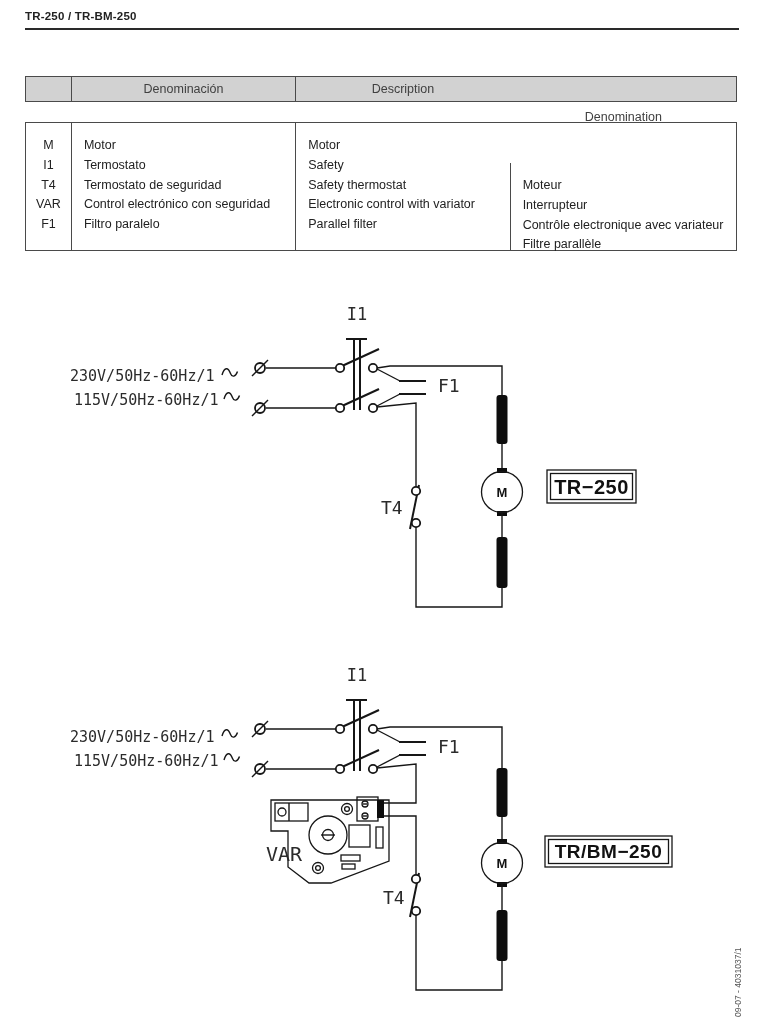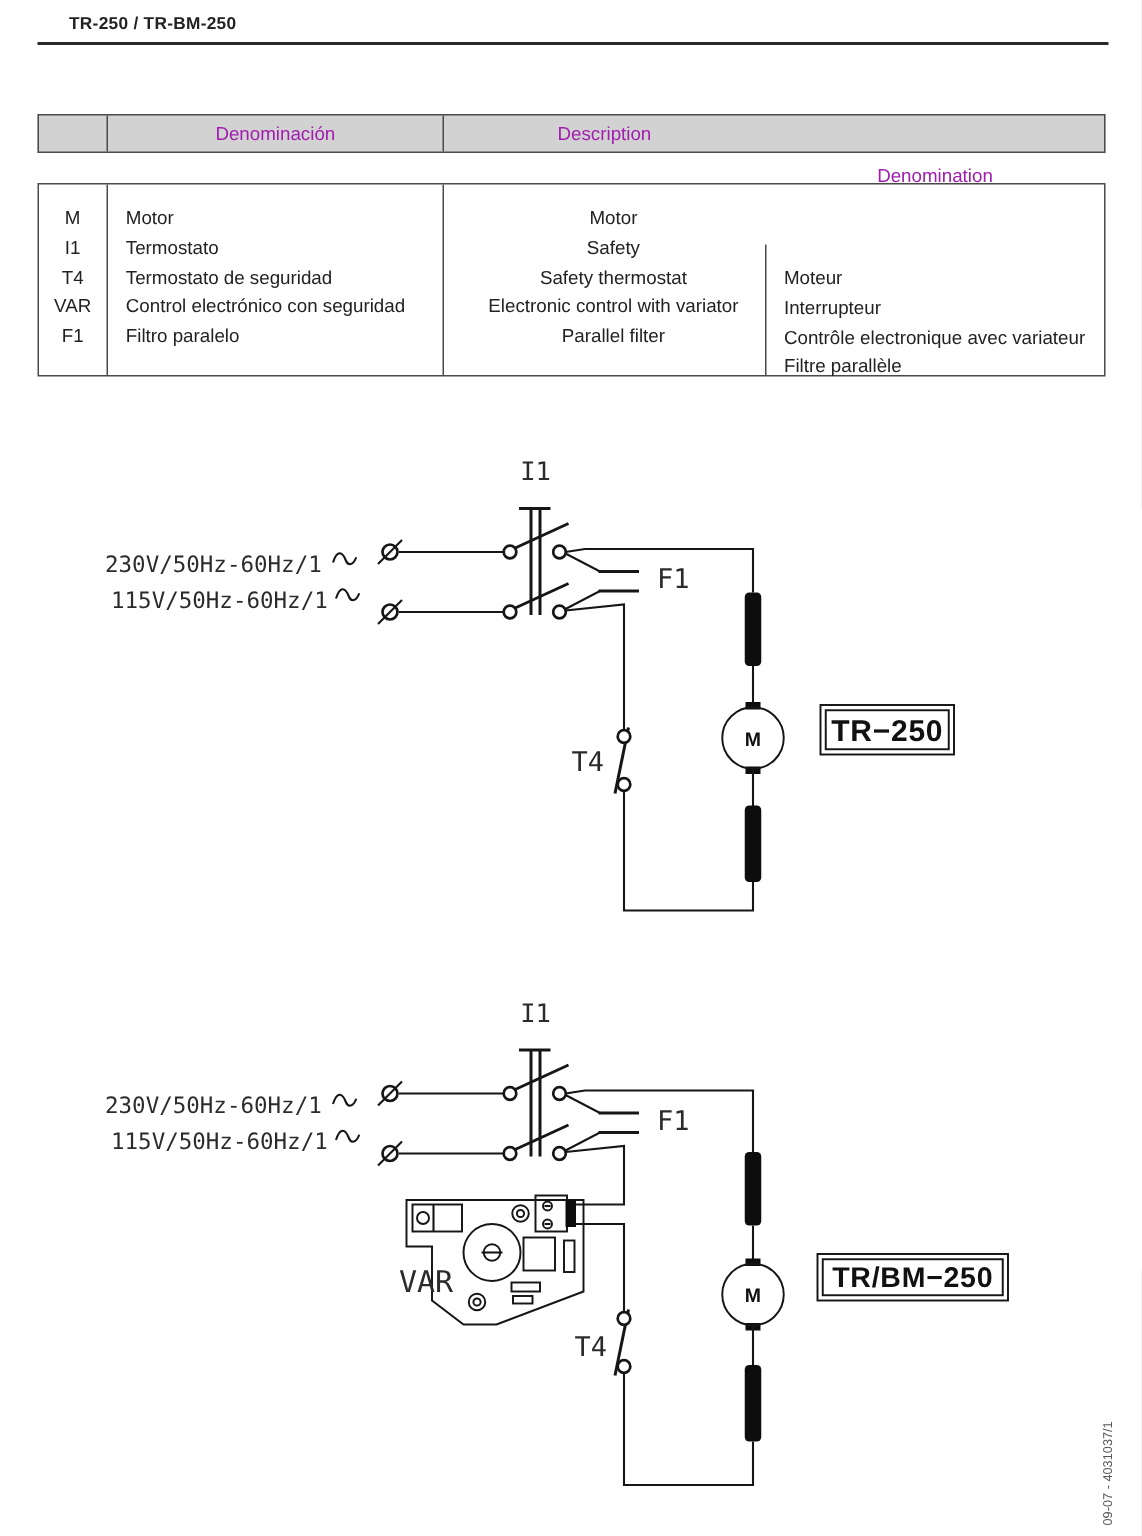--- a/index.html
+++ b/index.html
@@ -2,39 +2,39 @@
 <html><head>
 <meta charset="utf-8">
 <style>
   html,body{margin:0;padding:0;background:#e8e8e8;}
   .page{
     position:relative;width:761px;height:1024px;background:#ffffff;
     font-family:"Liberation Sans",sans-serif;overflow:hidden;margin:0 auto;
   }
   .doc-title{
     position:absolute;left:25px;top:10px;font-size:11.5px;font-weight:bold;
-    color:#222;letter-spacing:.2px;white-space:nowrap;margin-left:21px;
+    color:#222;letter-spacing:.2px;white-space:nowrap;
   }
   .title-rule{position:absolute;left:25px;top:28px;width:714px;height:2px;background:#2a2a2a;}
   
   .tbl-head{
     position:absolute;left:25px;top:76px;width:712px;height:26px;
     background:#d2d2d2;border:1px solid #4a4a4a;box-sizing:border-box;display:flex;
   }
   .tbl-head .hcell{
     display:flex;align-items:center;justify-content:center;
-    font-size:12.5px;color:#a21caf;box-sizing:border-box;
+    font-size:12.5px;color:#404040;box-sizing:border-box;
   }
   .tbl-body{
     position:absolute;left:25px;top:122px;width:712px;height:129px;
     border:1px solid #4a4a4a;box-sizing:border-box;display:flex;background:#fff;
   }
   .tbl-body .col{padding-top:13px;box-sizing:border-box;}
   .tbl-head .hcell + .hcell, .tbl-body .col + .col{border-left:1px solid #4a4a4a;}
-  .w0{width:45px;} .w1{width:225px;} .w2{width:215px;text-align:center;} .w3{width:227px;margin-top:40px;}
+  .w0{width:45px;} .w1{width:225px;} .w2{width:215px;} .w3{width:227px;margin-top:40px;}
   .cellline{
     display:block;height:19.8px;line-height:19.8px;font-size:12.5px;color:#222;
     padding-left:12px;white-space:nowrap;
   }
   .code-col .cellline{padding-left:0;text-align:center;}
   
   svg.diagrams{position:absolute;left:0;top:0;}
   .wire{stroke:#161616;stroke-width:1.4;fill:none;}
   .wire2{stroke:#161616;stroke-width:2;fill:none;}
   .node{fill:#ffffff;stroke:#161616;stroke-width:1.8;}

